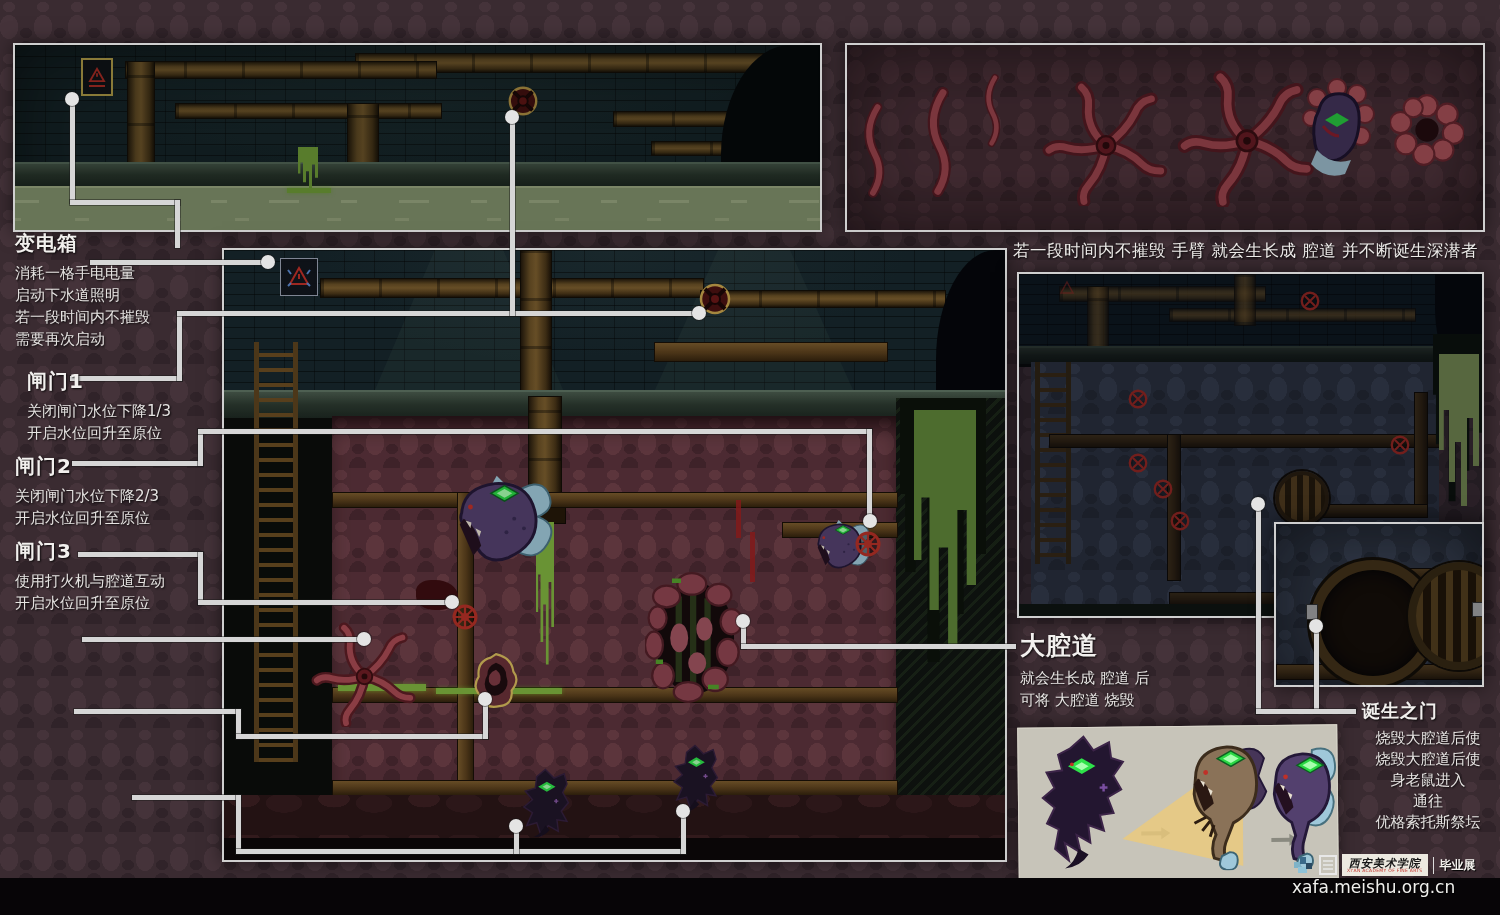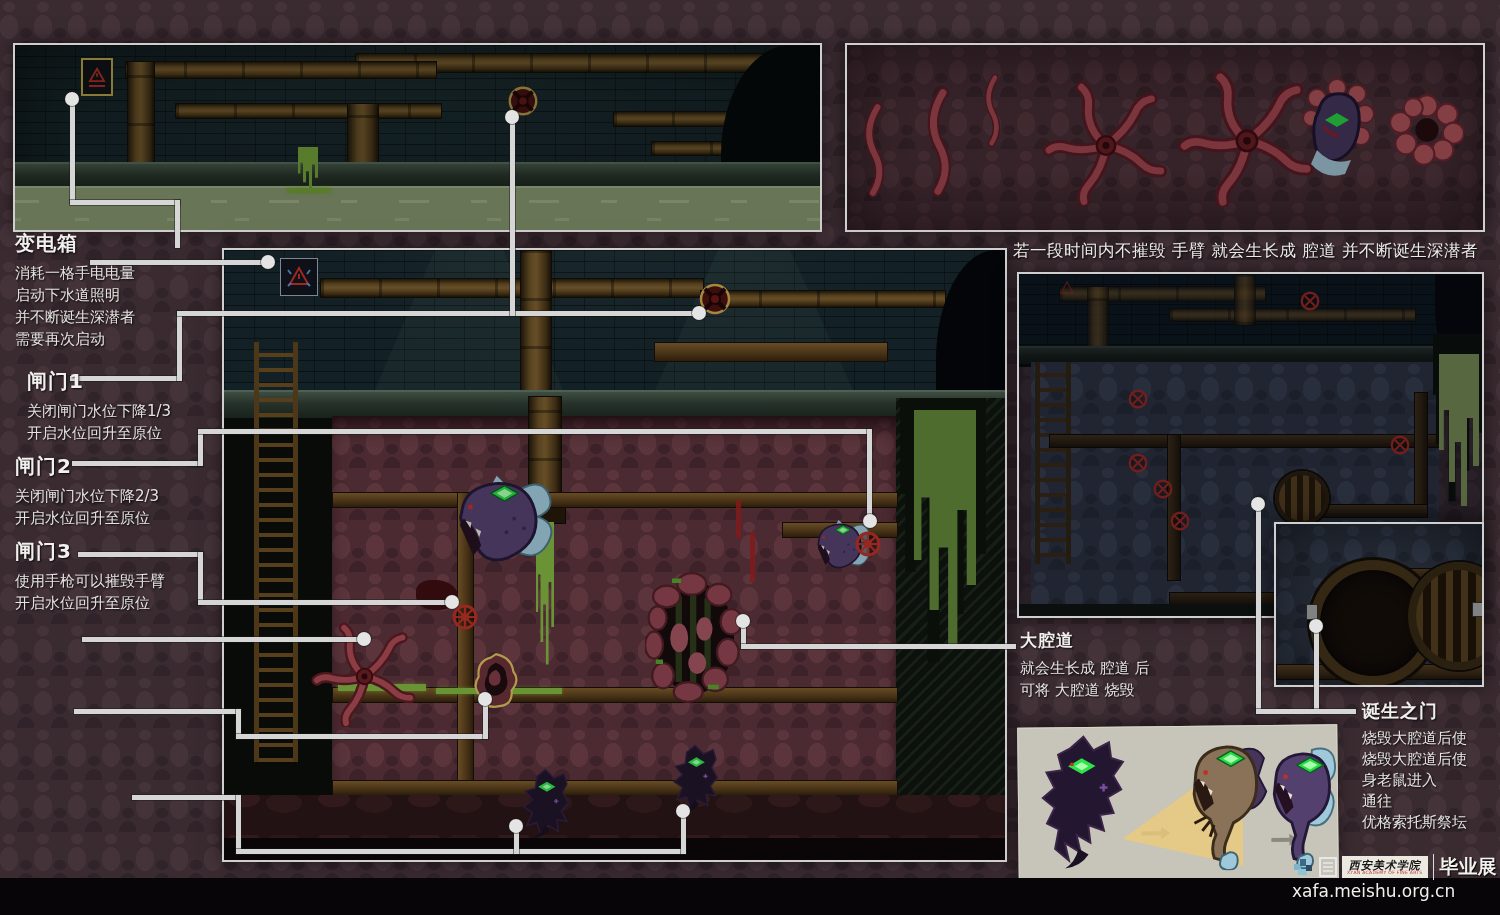--- a/index.html
+++ b/index.html
@@ -67,38 +67,38 @@
   .arch{position:absolute;background:#04060a;}
   .shaft{position:absolute;background:rgba(205,228,205,0.05);}
   
   .cl{position:absolute;background:#d6d6d6;box-shadow:0 0 0 1px rgba(25,25,25,0.45);z-index:50;}
   .cd{position:absolute;width:14px;height:14px;border-radius:50%;background:#e4e4e4;
       box-shadow:0 0 0 1px rgba(25,25,25,0.45);z-index:51;}
   
   .ann{position:absolute;z-index:60;color:#e6e4e2;text-shadow:1px 1px 2px rgba(0,0,0,0.85);}
   .ann h3{margin:0 0 5px 0;font-size:20px;font-weight:bold;color:#f2f0ee;letter-spacing:1px;}
   .ann .al{font-size:15px;line-height:22px;white-space:nowrap;}
-  .ann.narrow .al{white-space:normal;line-height:21px;}
+  .ann.narrow .al{white-space:normal;line-height:21px;text-align:center;}
   .note{position:absolute;z-index:60;color:#eceae8;font-size:16.5px;letter-spacing:0.5px;
         text-shadow:1px 1px 2px rgba(0,0,0,0.9);}
   
   .sign{position:absolute;background:#101318;border:2px solid #c8b050;display:flex;align-items:center;justify-content:center;flex-direction:column;}
   .sign2{position:absolute;background:rgba(16,20,28,0.9);border:1px solid #9aa2b2;display:flex;align-items:center;justify-content:center;}
   .slime-black{position:absolute;background:#0c120a;}
   .slime-green{position:absolute;background:#7fb33f;}
   .jag1{clip-path:polygon(0 0,100% 0,100% 52%,88% 52%,88% 26%,74% 26%,74% 72%,60% 72%,60% 38%,46% 38%,46% 88%,32% 88%,32% 22%,18% 22%,18% 58%,6% 58%,6% 32%,0 32%);}
   .jag2{clip-path:polygon(0 0,100% 0,100% 70%,85% 70%,85% 40%,70% 40%,70% 95%,55% 95%,55% 55%,40% 55%,40% 80%,25% 80%,25% 35%,12% 35%,12% 60%,0 60%);}
   .bottombar{position:absolute;left:0;top:878px;width:1500px;height:37px;background:#070507;z-index:40;}
   .wm{position:absolute;z-index:70;color:#eceae8;}
   .wm-row{display:flex;align-items:center;gap:5px;}
   .wm-box{background:#ece9e0;color:#161616;padding:1px 5px 0 5px;height:22px;box-sizing:border-box;
           display:flex;flex-direction:column;align-items:center;justify-content:center;line-height:1;}
   .wm-cal{font-family:"DejaVu Serif","Liberation Serif",serif;font-weight:bold;font-style:italic;font-size:11px;letter-spacing:1px;}
   .wm-en{font-size:4.5px;color:#c03028;letter-spacing:0.3px;}
-  .wm-ex{font-size:19px;font-weight:bold;color:#f4f2ee;padding-left:6px;border-left:1px solid #ddd;text-shadow:1px 1px 1px #000;}
+  .wm-ex{font-size:12px;font-weight:bold;color:#f4f2ee;padding-left:6px;border-left:1px solid #ddd;text-shadow:1px 1px 1px #000;}
   .wm-url{font-size:17px;color:#efefec;margin-top:1px;text-shadow:1px 1px 1px #000;}
   .floor{background:#2a1517;background-image:radial-gradient(ellipse 26px 14px at 20px 4px,#3c1f22 60%,transparent 61%),
          radial-gradient(ellipse 30px 16px at 60px 8px,#351b1e 60%,transparent 61%);background-size:90px 40px;}
   .redbar{position:absolute;background:#9e1f1f;opacity:0.85;}
   .greenbit{position:absolute;background:#7fb33f;box-shadow:0 0 4px rgba(110,180,40,0.6);}
 </style>
 </head>
 <body>
 
 <svg width="0" height="0" style="position:absolute">
@@ -492,40 +492,40 @@
   <div class="cl" style="left:1256px;top:504px;width:5px;height:210px;z-index:55"></div>
   <div class="cd" style="left:1251px;top:497px;z-index:56"></div>
   <div class="cl" style="left:1314px;top:626px;width:5px;height:88px;z-index:55"></div>
   <div class="cd" style="left:1309px;top:619px;z-index:56"></div>
   <div class="cl" style="left:1256px;top:709px;width:100px;height:5px;z-index:55"></div>
 
   <div class="ann" style="left:15px;top:230px">
     <h3>变电箱</h3>
     <div class="al">消耗一格手电电量</div>
     <div class="al">启动下水道照明</div>
-    <div class="al">并不断诞生深潜者</div>
+    <div class="al">若一段时间内不摧毁</div>
     <div class="al">需要再次启动</div>
   </div>
   <div class="ann" style="left:27px;top:368px">
     <h3>闸门1</h3>
     <div class="al">关闭闸门水位下降1/3</div>
     <div class="al">开启水位回升至原位</div>
   </div>
   <div class="ann" style="left:15px;top:453px">
     <h3>闸门2</h3>
     <div class="al">关闭闸门水位下降2/3</div>
     <div class="al">开启水位回升至原位</div>
   </div>
   <div class="ann" style="left:15px;top:538px">
     <h3>闸门3</h3>
-    <div class="al">使用手枪可以摧毁手臂</div>
+    <div class="al">使用打火机与腔道互动</div>
     <div class="al">开启水位回升至原位</div>
   </div>
   <div class="ann" style="left:1020px;top:629px">
-    <h3 style="font-size:17px">大腔道</h3>
+    <h3 style="font-size:25px">大腔道</h3>
     <div class="al">就会生长成 腔道 后</div>
     <div class="al">可将 大腔道 烧毁</div>
   </div>
   <div class="ann narrow" style="left:1362px;top:699px;width:132px">
     <h3 style="font-size:18px">诞生之门</h3>
     <div class="al">烧毁大腔道后使</div>
     <div class="al">烧毁大腔道后使</div>
     <div class="al">身老鼠进入</div>
     <div class="al">通往</div>
     <div class="al">优格索托斯祭坛</div>

